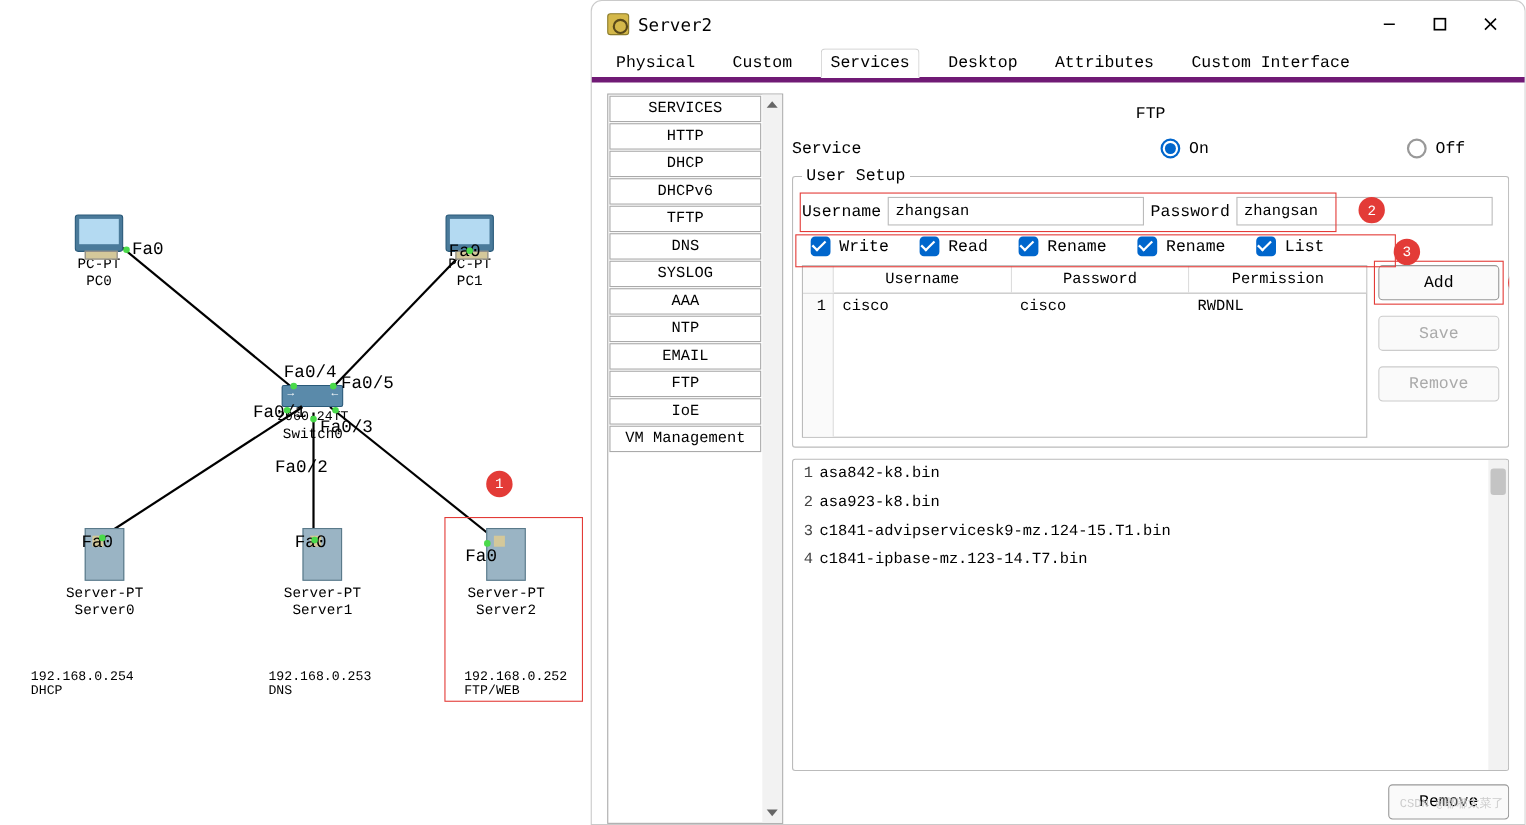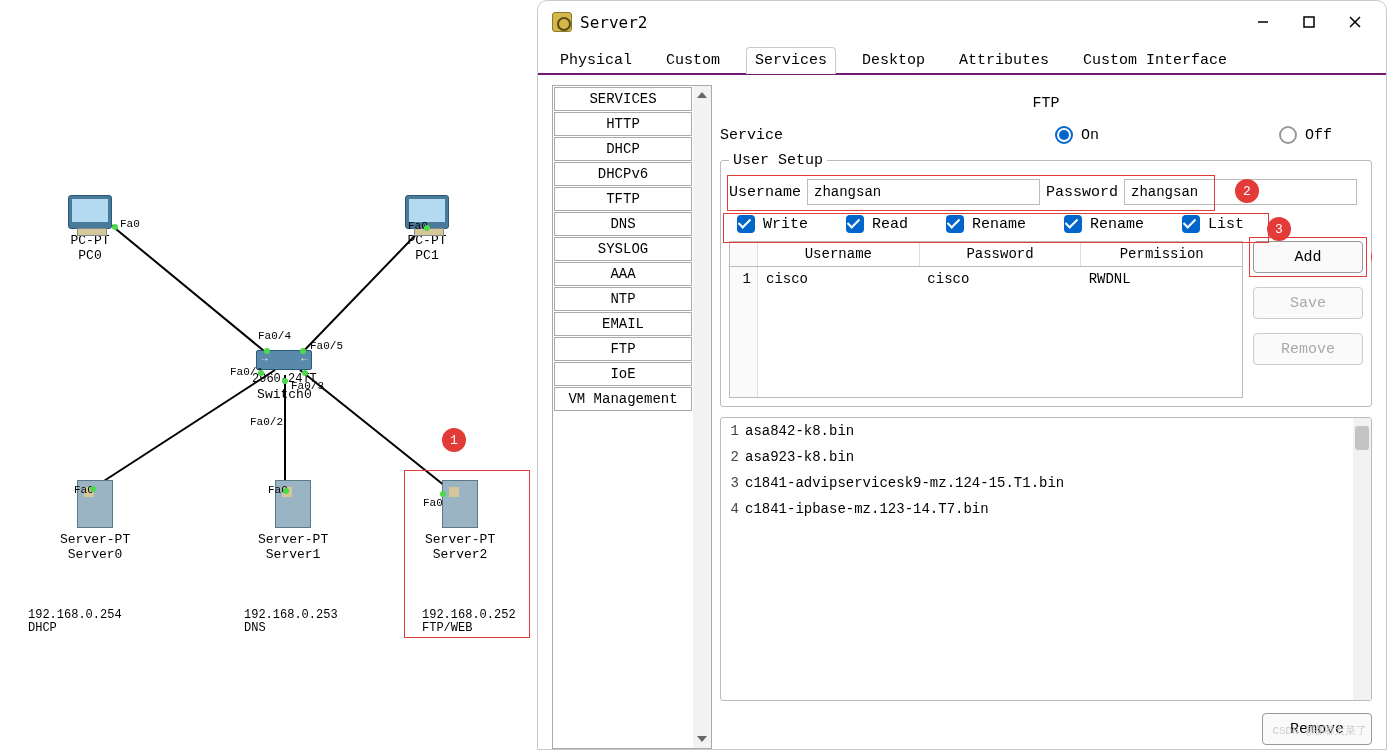--- a/index.html
+++ b/index.html
@@ -11,39 +11,39 @@
     .device .label-top { font-size: 13px; line-height: 15px; }
     .device .label-bottom { font-size: 13px; line-height: 15px; }
     .pc-icon { width: 44px; height: 34px; background: #4a7a9a; border: 1px solid #2a5a7a; border-radius: 3px; position: relative; margin: 0 auto 4px; }
     .pc-icon::after { content: ""; position: absolute; bottom: -8px; left: 8px; width: 28px; height: 6px; background: #d4c89a; border: 1px solid #888; }
     .pc-screen { position: absolute; top: 3px; left: 3px; right: 3px; bottom: 6px; background: #b4daf2; }
     .server-icon { width: 36px; height: 48px; background: #9ab4c4; border: 1px solid #5a7a8a; margin: 0 auto 4px; position: relative; }
     .server-icon::before { content: ""; position: absolute; top: 6px; left: 6px; width: 10px; height: 10px; background: #d4c89a; }
     .switch-icon { width: 56px; height: 20px; background: #5a8aaa; border: 1px solid #2a5a7a; border-radius: 2px; margin: 0 auto 2px; position: relative; }
     .switch-icon::before { content: "→"; color: #fff; font-size: 10px; position: absolute; left: 4px; top: 2px; }
     .switch-icon::after { content: "←"; color: #fff; font-size: 10px; position: absolute; right: 4px; top: 2px; }
-    .port-label { position: absolute; font-size: 11px; color: #000; white-space: nowrap; }
+    .port-label { position: absolute; font-size: 16px; color: #000; white-space: nowrap; }
     .link-dot { width: 6px; height: 6px; background: #4ada4a; border-radius: 50%; position: absolute; }
     svg.links { position: absolute; left: 0; top: 0; width: 537px; height: 750px; pointer-events: none; }
     .info-text { position: absolute; font-size: 12px; line-height: 14px; }
 
     .annot-circle { position: absolute; width: 24px; height: 24px; border-radius: 50%; background: #e33b37; color: #fff; font-size: 13px; display: flex; align-items: center; justify-content: center; z-index: 100; }
     .annot-box { position: absolute; border: 1px solid #e33b37; z-index: 50; }
 
     
     .dialog { position: absolute; left: 537px; top: 0; width: 850px; height: 750px; background: #fff; border: 1px solid #cacaca; border-radius: 10px 10px 0 0; display: flex; flex-direction: column; }
     .titlebar { height: 42px; display: flex; align-items: center; padding: 0 8px 0 14px; }
     .titlebar .title-icon { width: 20px; height: 20px; background: #d4b84a; border: 1px solid #8a7a2a; border-radius: 3px; margin-right: 8px; position: relative; }
     .titlebar .title-icon::after { content: ""; position: absolute; top: 4px; left: 4px; width: 10px; height: 10px; border: 2px solid #5a4a1a; border-radius: 50%; }
     .titlebar .title-text { font-family: "SimSun", monospace; font-size: 16px; flex: 1; }
     .titlebar .win-btns { display: flex; }
     .win-btn { width: 46px; height: 32px; display: flex; align-items: center; justify-content: center; font-size: 14px; }
     .win-btn svg { width: 14px; height: 14px; }
 
-    .tabs { height: 32px; display: flex; padding: 0 14px; gap: 18px; border-bottom: 2px solid #701a75; align-items: flex-end; }
+    .tabs { height: 32px; display: flex; padding: 0 14px; gap: 18px; border-bottom: 5px solid #701a75; align-items: flex-end; }
     .tab { font-family: "Courier New", monospace; font-size: 15px; padding: 4px 8px; position: relative; cursor: pointer; }
     .tab.active { background: #fff; border: 1px solid #cacaca; border-bottom-color: #fff; border-radius: 4px 4px 0 0; margin-bottom: -1px; }
 
     .content { flex: 1; display: flex; padding: 10px 14px 0 14px; gap: 8px; overflow: hidden; }
     .service-list { width: 160px; border: 1px solid #aaa; display: flex; }
     .service-items { flex: 1; }
     .svc-scroll { width: 18px; background: #f2f2f2; position: relative; }
     .svc-scroll::before, .svc-scroll::after { content: ""; position: absolute; left: 4px; width: 0; height: 0; border-left: 5px solid transparent; border-right: 5px solid transparent; }
     .svc-scroll::before { top: 6px; border-bottom: 6px solid #666; }
     .svc-scroll::after { bottom: 6px; border-top: 6px solid #666; }
@@ -55,21 +55,21 @@
     .service-row .radios { margin-left: auto; display: flex; gap: 180px; padding-right: 40px; align-items: center; }
     .radio-wrap { display: flex; align-items: center; gap: 8px; }
     .radio { width: 18px; height: 18px; border: 2px solid #999; border-radius: 50%; display: inline-flex; align-items: center; justify-content: center; }
     .radio.on { border-color: #0066cc; }
     .radio.on::after { content: ""; width: 10px; height: 10px; background: #0066cc; border-radius: 50%; }
 
     fieldset.user-setup { border: 1px solid #bbb; border-radius: 3px; padding: 10px 8px 8px; margin-bottom: 10px; }
     fieldset.user-setup legend { font-family: "Courier New", monospace; font-size: 15px; padding: 0 4px; }
     .userpass-row { display: flex; align-items: center; font-family: "Courier New", monospace; font-size: 15px; margin-bottom: 10px; }
     .text-input { border: 1px solid #bbb; height: 26px; padding: 0 6px; font-family: "Courier New", monospace; font-size: 14px; flex: 1; margin: 0 6px; }
-    .perm-row { display: flex; gap: 38px; font-family: "Courier New", monospace; font-size: 15px; margin-bottom: 8px; padding-left: 8px; }
+    .perm-row { display: flex; gap: 28px; font-family: "Courier New", monospace; font-size: 15px; margin-bottom: 8px; padding-left: 8px; }
     .chk-wrap { display: flex; align-items: center; gap: 8px; }
     .chk { width: 18px; height: 18px; border-radius: 4px; background: #0066cc; position: relative; }
     .chk::after { content: ""; position: absolute; left: 4px; top: 1px; width: 5px; height: 10px; border: solid #fff; border-width: 0 2px 2px 0; transform: rotate(45deg); }
 
     .users-table-wrap { display: flex; gap: 10px; }
     .users-table { border: 1px solid #bbb; flex: 1; font-family: "Courier New", monospace; font-size: 14px; }
     .users-table .head { display: flex; background: #fff; border-bottom: 1px solid #bbb; }
     .users-table .head div { flex: 1; padding: 4px 0; text-align: center; border-right: 1px solid #ddd; }
     .users-table .head div:last-child { border-right: none; }
     .users-table .row { display: flex; height: 130px; }

